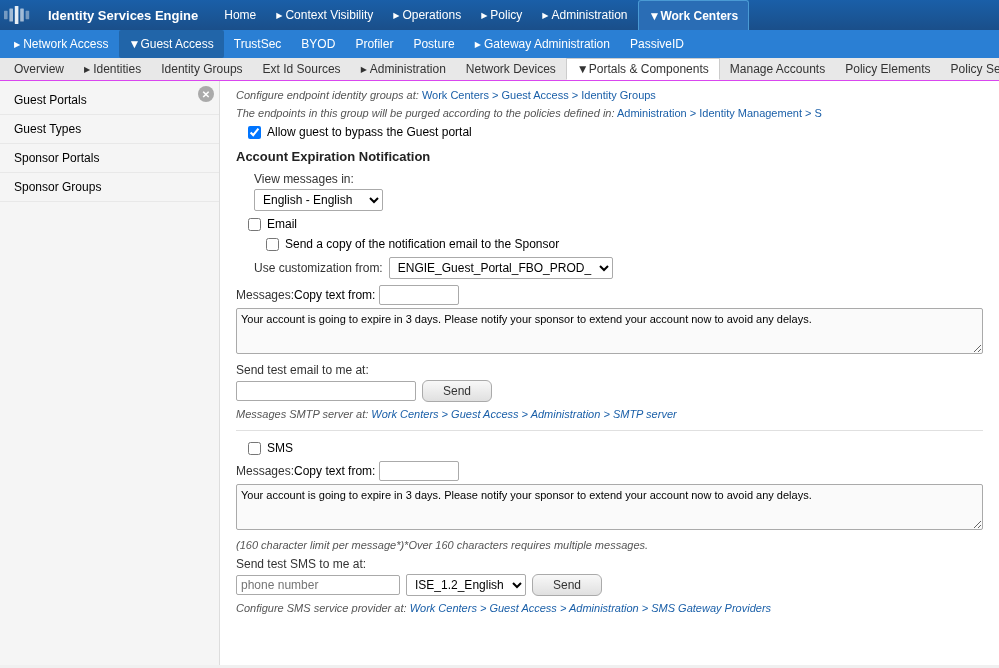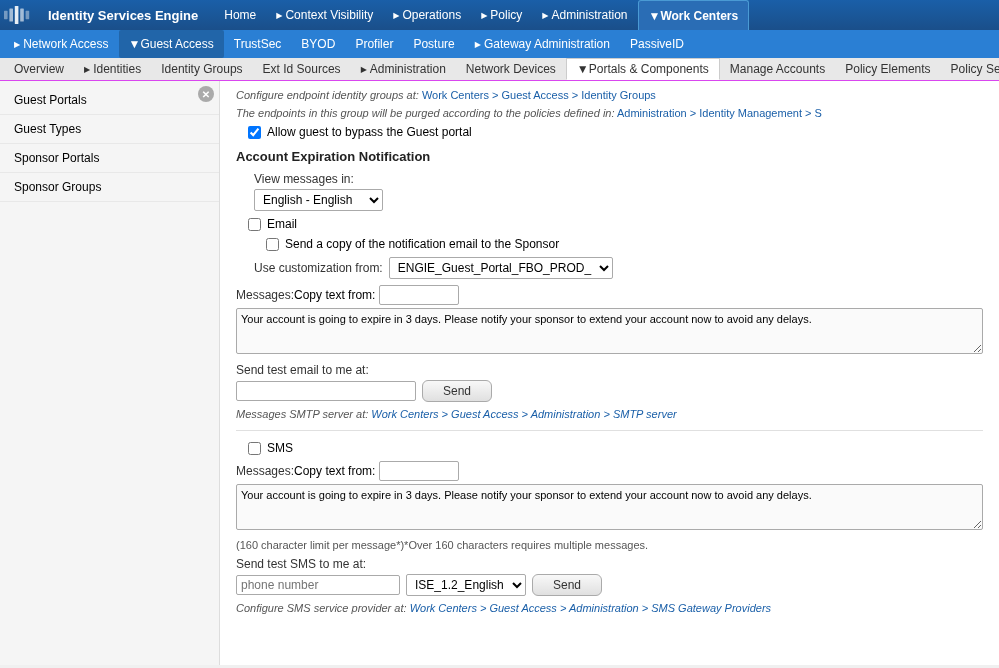--- a/index.html
+++ b/index.html
@@ -250,20 +250,21 @@
       font-style: italic;
       color: #555;
       margin: 4px 0 8px 0;
     }
 
     
     .sms-section { margin-top: 8px; }
 
     .char-limit-note {
       font-size: 11px;
+      font-style: italic;
       color: #555;
       margin: 3px 0;
     }
 
     
     .section-divider {
       border: none;
       border-top: 1px solid #e0e0e0;
       margin: 10px 0;
     }

